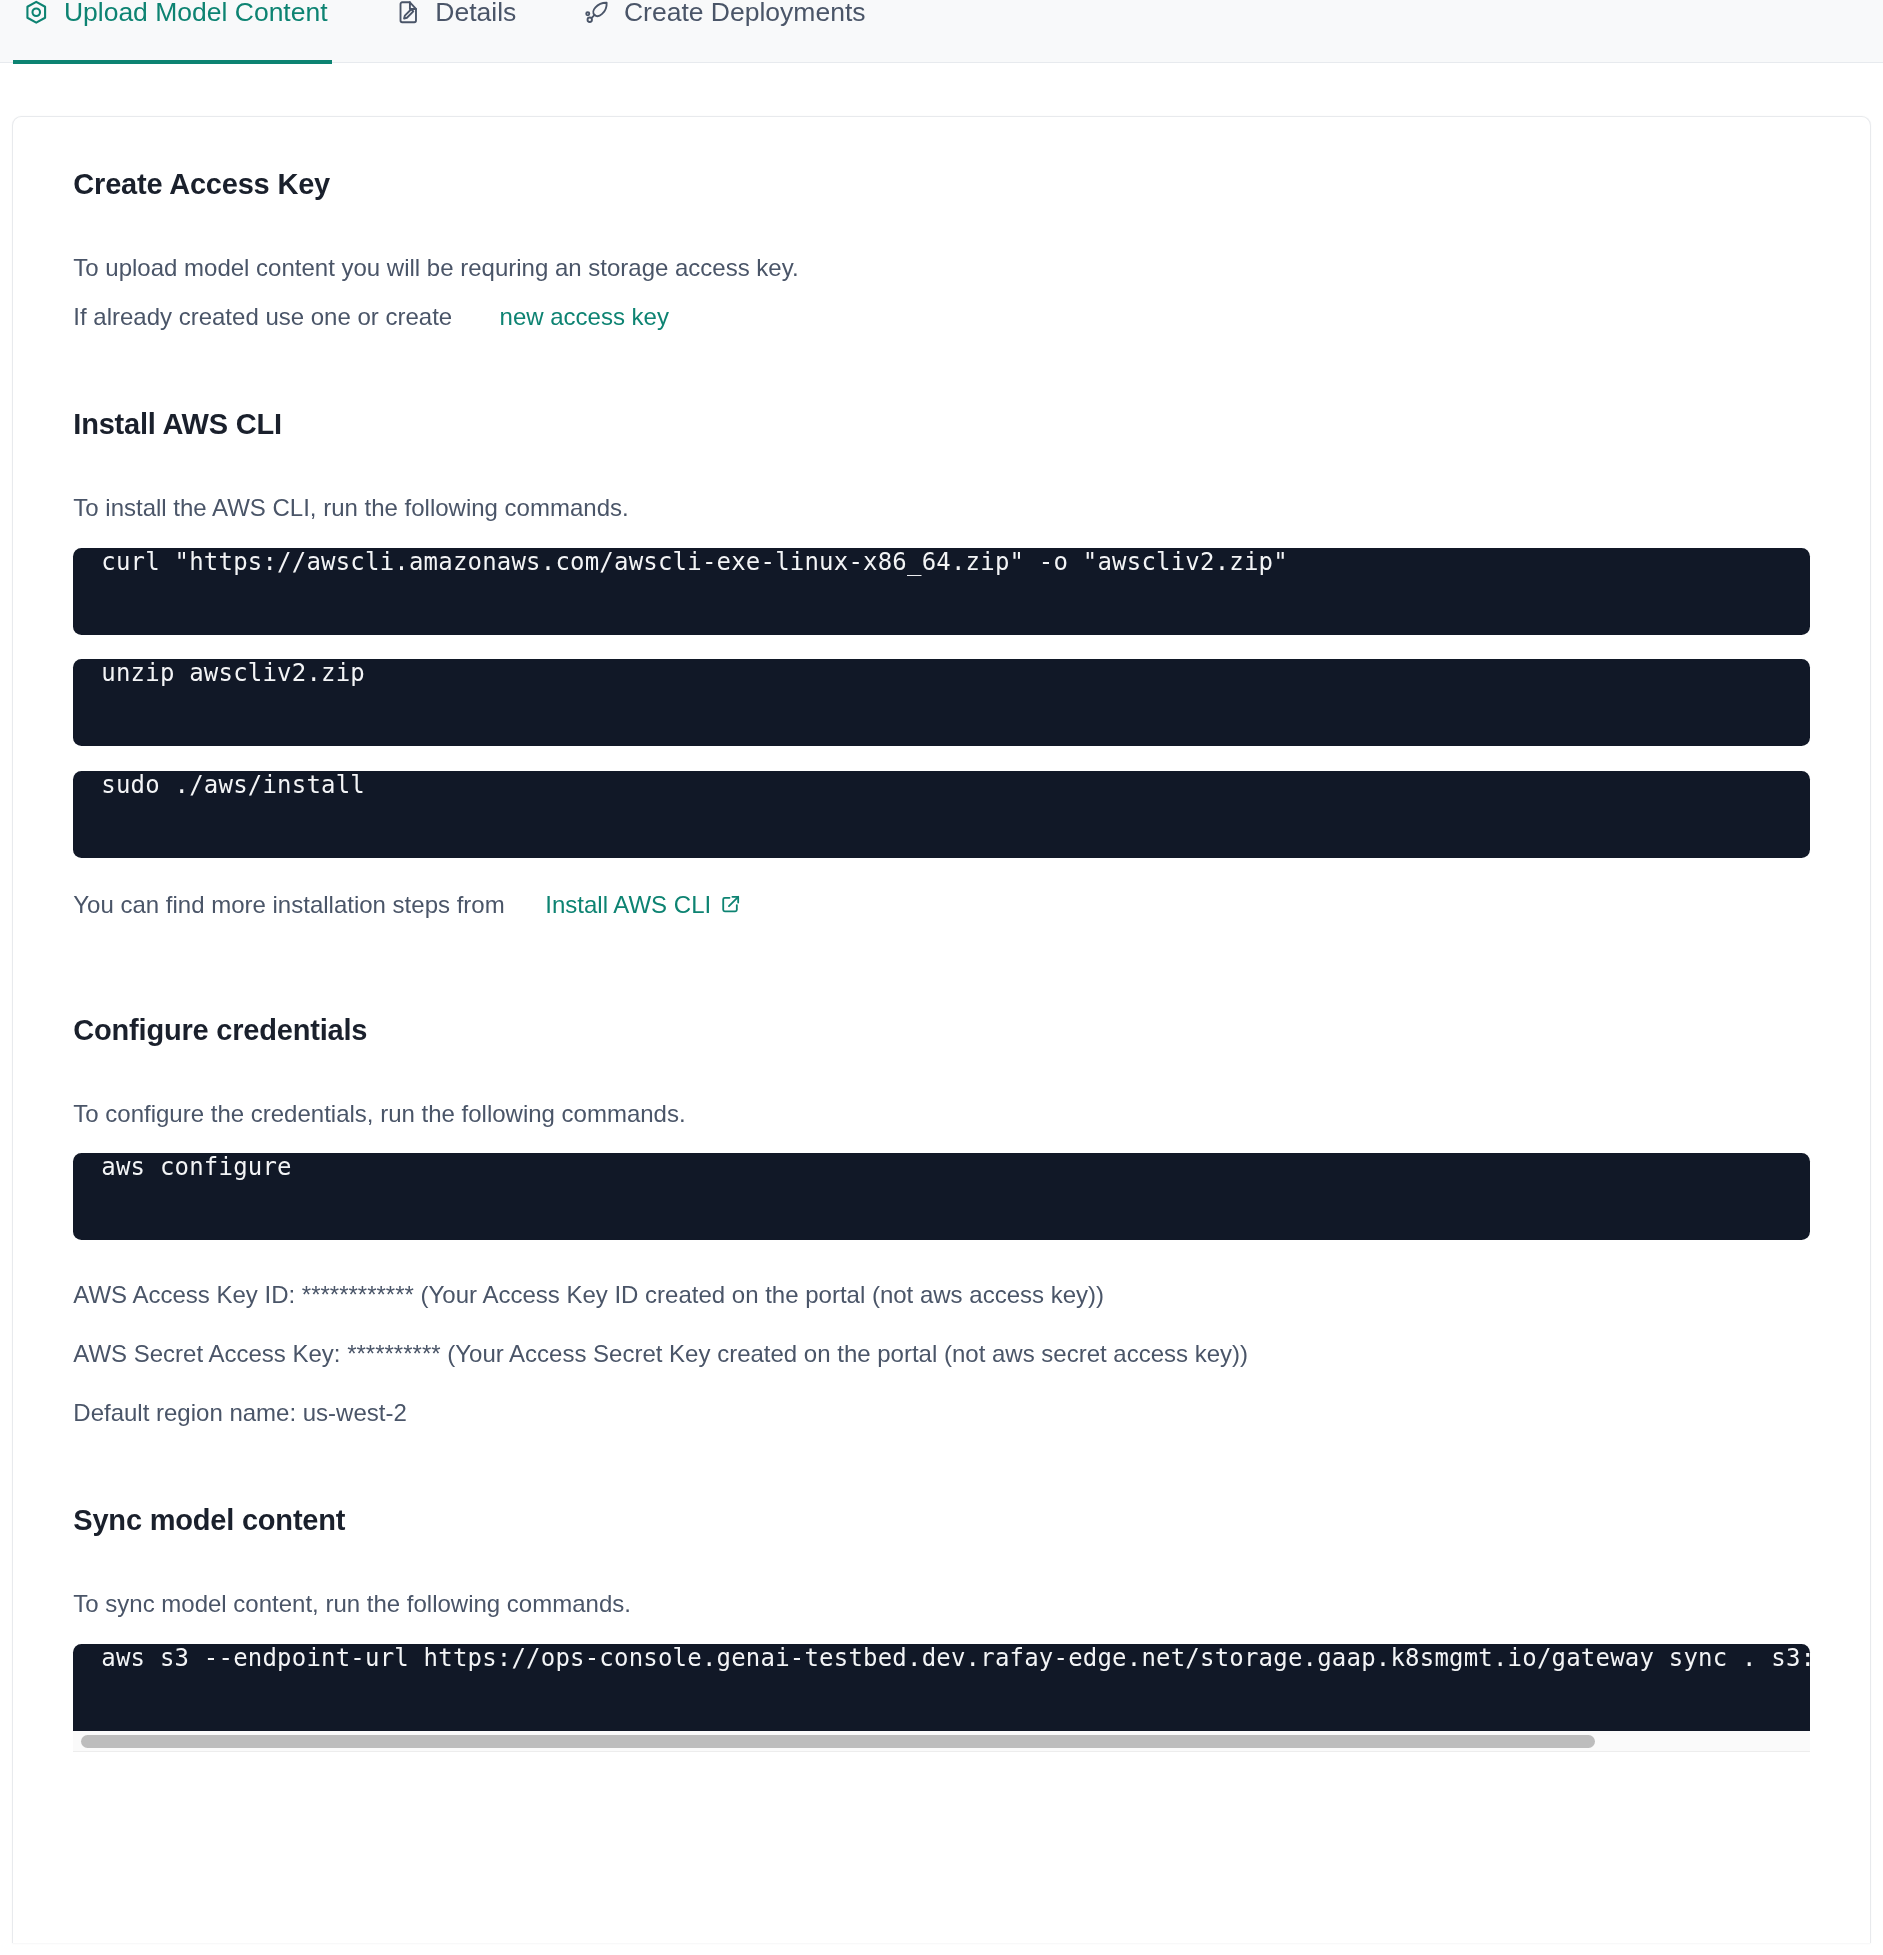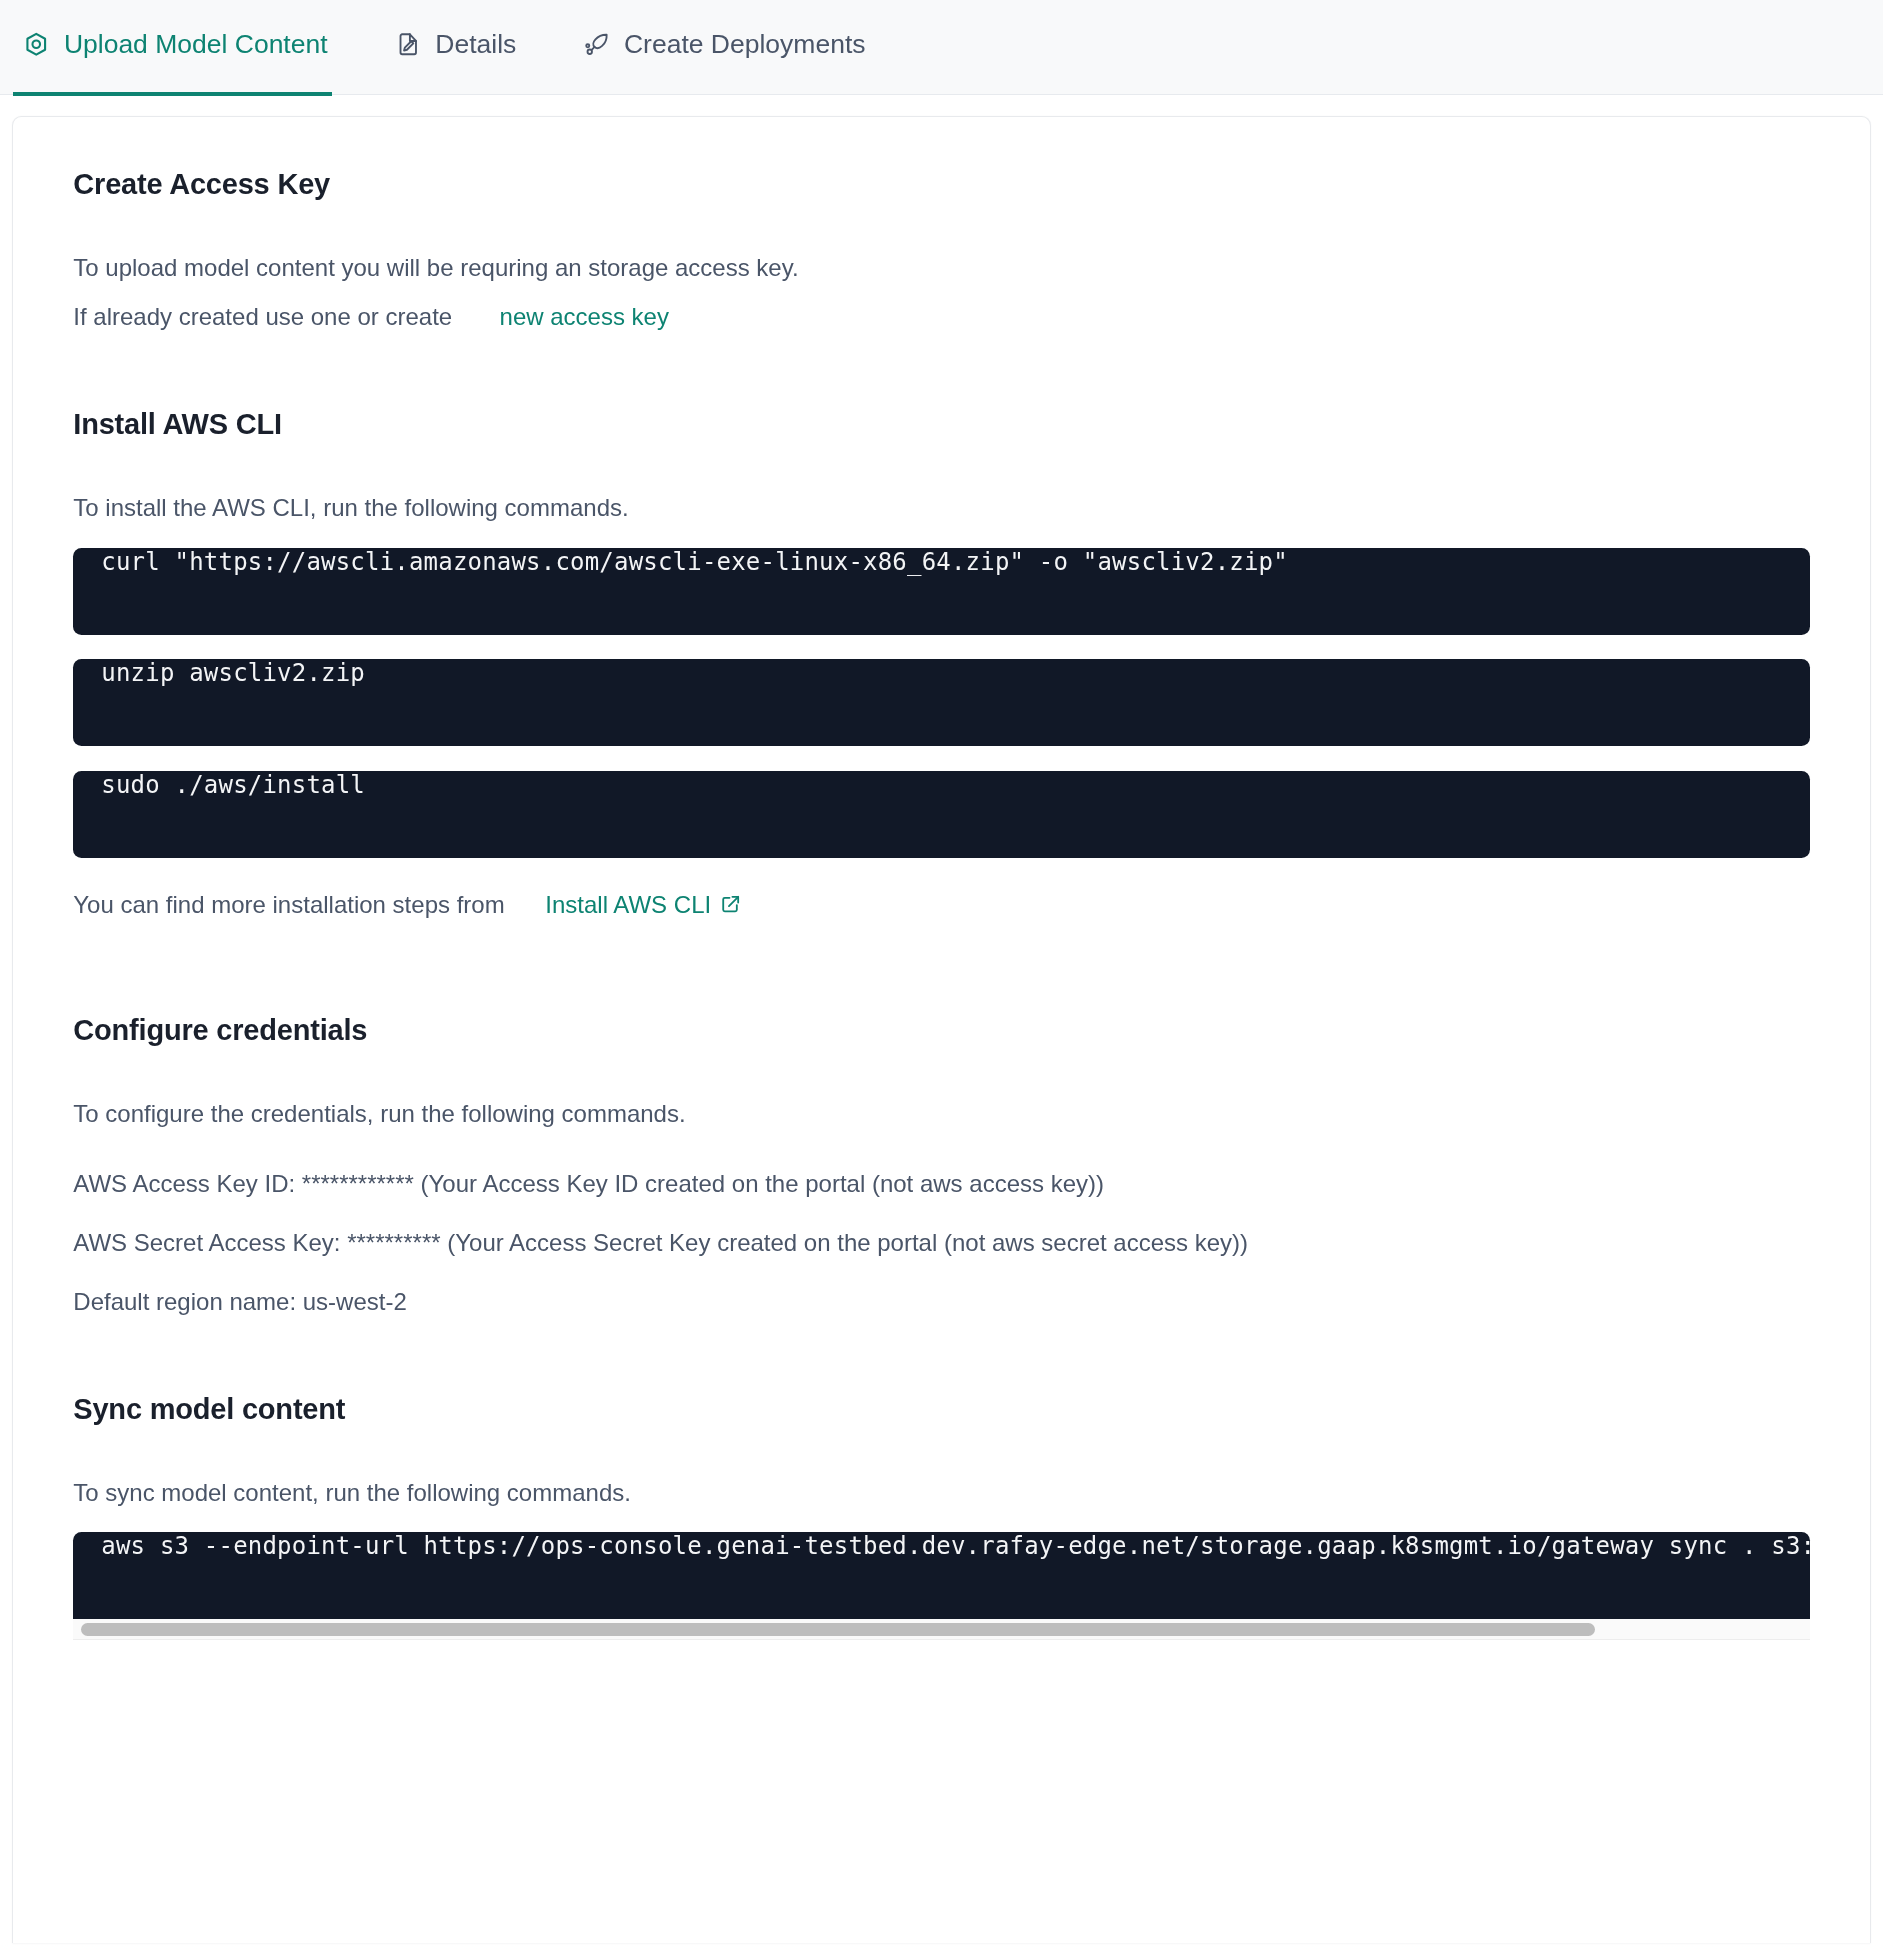--- a/index.html
+++ b/index.html
@@ -8,21 +8,21 @@
     width: 1883px;
     height: 1955px;
     background: #ffffff;
     font-family: "Liberation Sans", sans-serif;
     overflow: hidden;
   }
 
   
   .tabbar {
     position: relative;
-    height: 95px;
+    height: 63px;
     background: #f8f9fa;
     border-bottom: 1.9px solid #e7eaee;
     display: flex;
     align-items: flex-end;
     padding-left: 13.2px;
   }
   .tab {
     display: flex;
     align-items: center;
     gap: 13.2px;
@@ -212,20 +212,23 @@
         </span>
       </a>
     </p>
 
     <div class="sp-96"></div>
 
     <h2 class="section">Configure credentials</h2>
     <div class="sp-55"></div>
     <p class="para">To configure the credentials, run the following commands.</p>
 
+    <div class="code">
+      <code>aws configure</code>
+    </div>
 
     <div class="sp-42"></div>
     <div class="cred-line">AWS Access Key ID: ************ (Your Access Key ID created on the portal (not aws access key))</div>
     <div class="cred-line">AWS Secret Access Key: ********** (Your Access Secret Key created on the portal (not aws secret access key))</div>
     <div class="cred-line">Default region name: us-west-2</div>
 
     <div class="sp-80"></div>
 
     <h2 class="section">Sync model content</h2>
     <div class="sp-55"></div>

